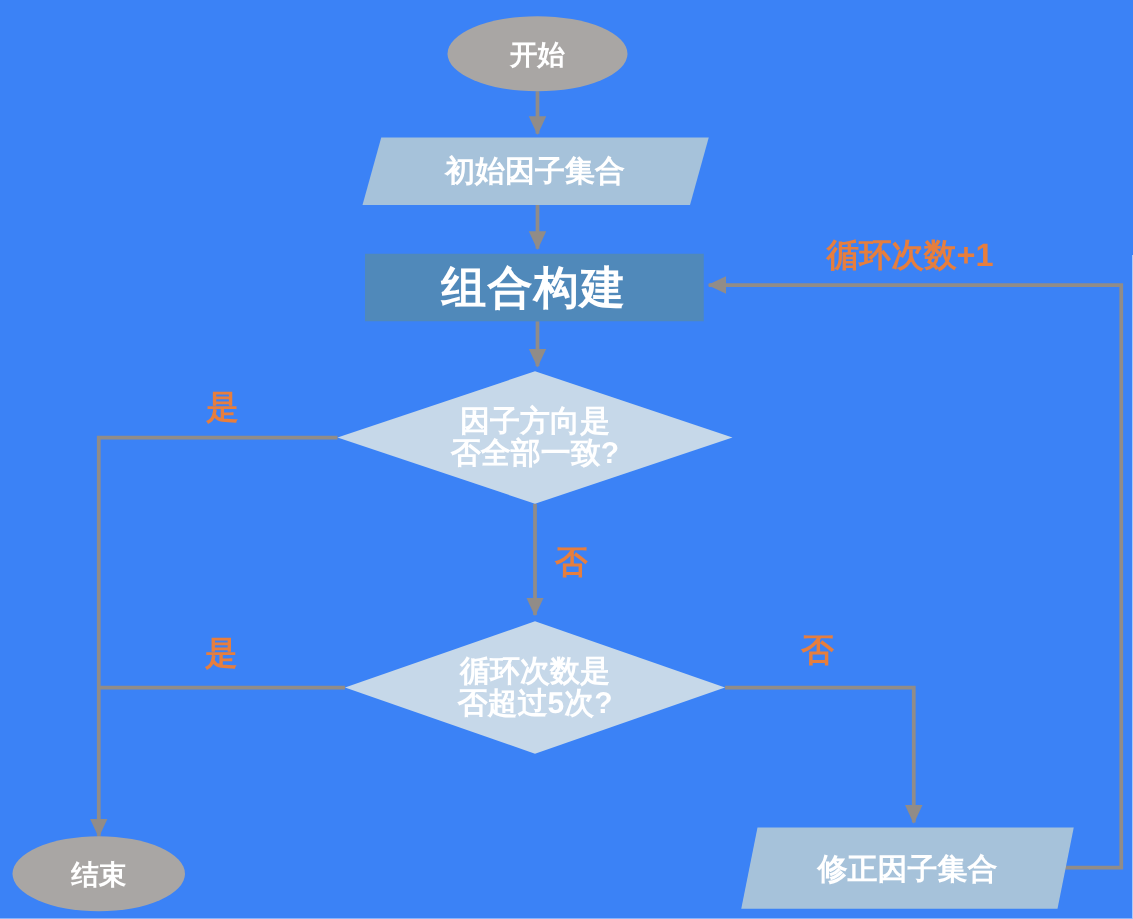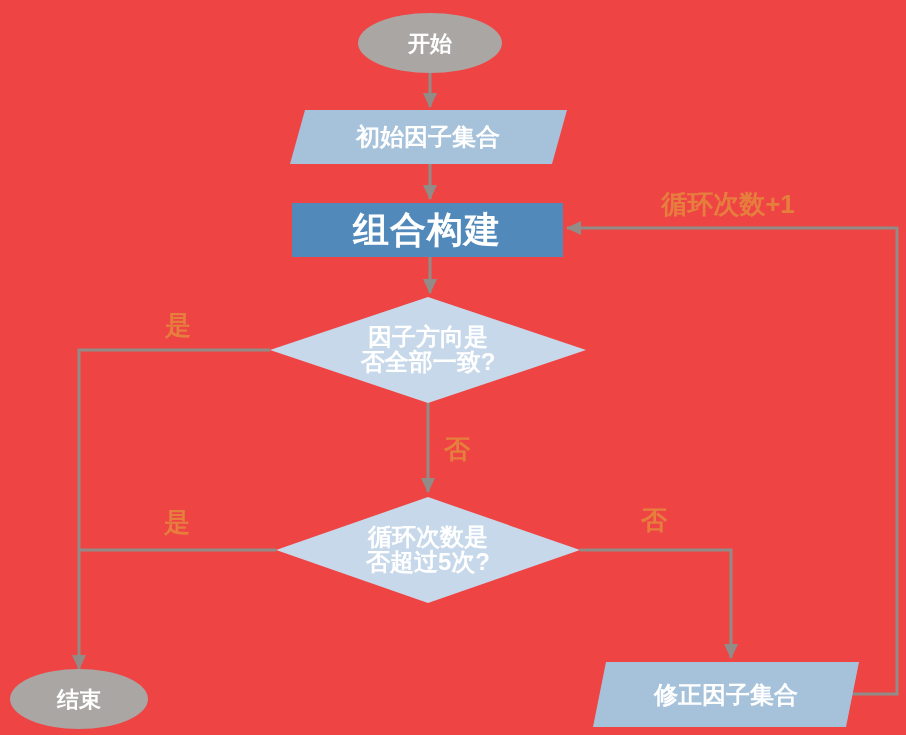--- a/index.html
+++ b/index.html
@@ -4,21 +4,21 @@
 <style>
   html, body {
     margin: 0;
     padding: 0;
     background: #ffffff;
   }
   .stage {
     position: relative;
     width: 906px;
     height: 735px;
-    background: #ef4444;
+    background: #3b82f6;
     overflow: hidden;
   }
   svg { display: block; }
   text {
     font-family: "Liberation Sans", "DejaVu Sans", sans-serif;
     font-weight: bold;
     text-anchor: middle;
   }
   .t22 { font-size: 22px; }
   .t24 { font-size: 24px; }

